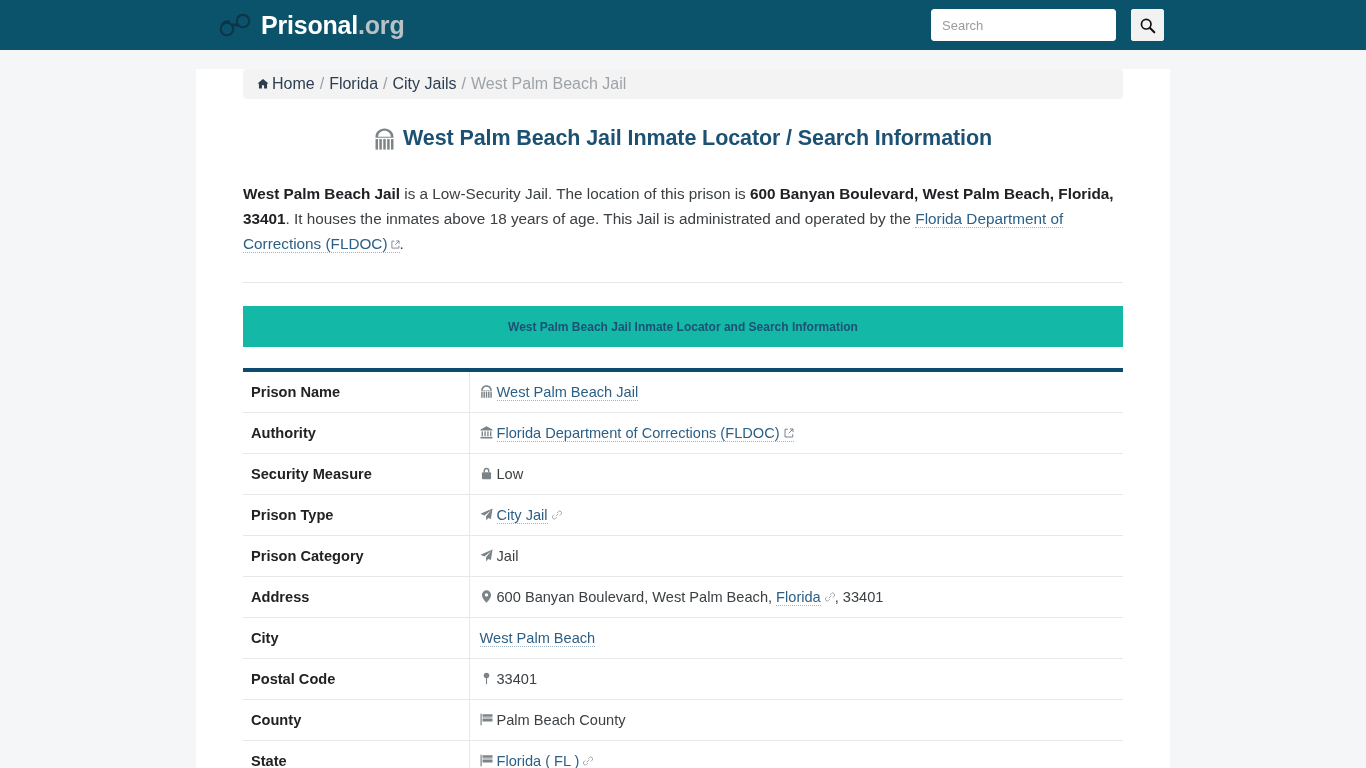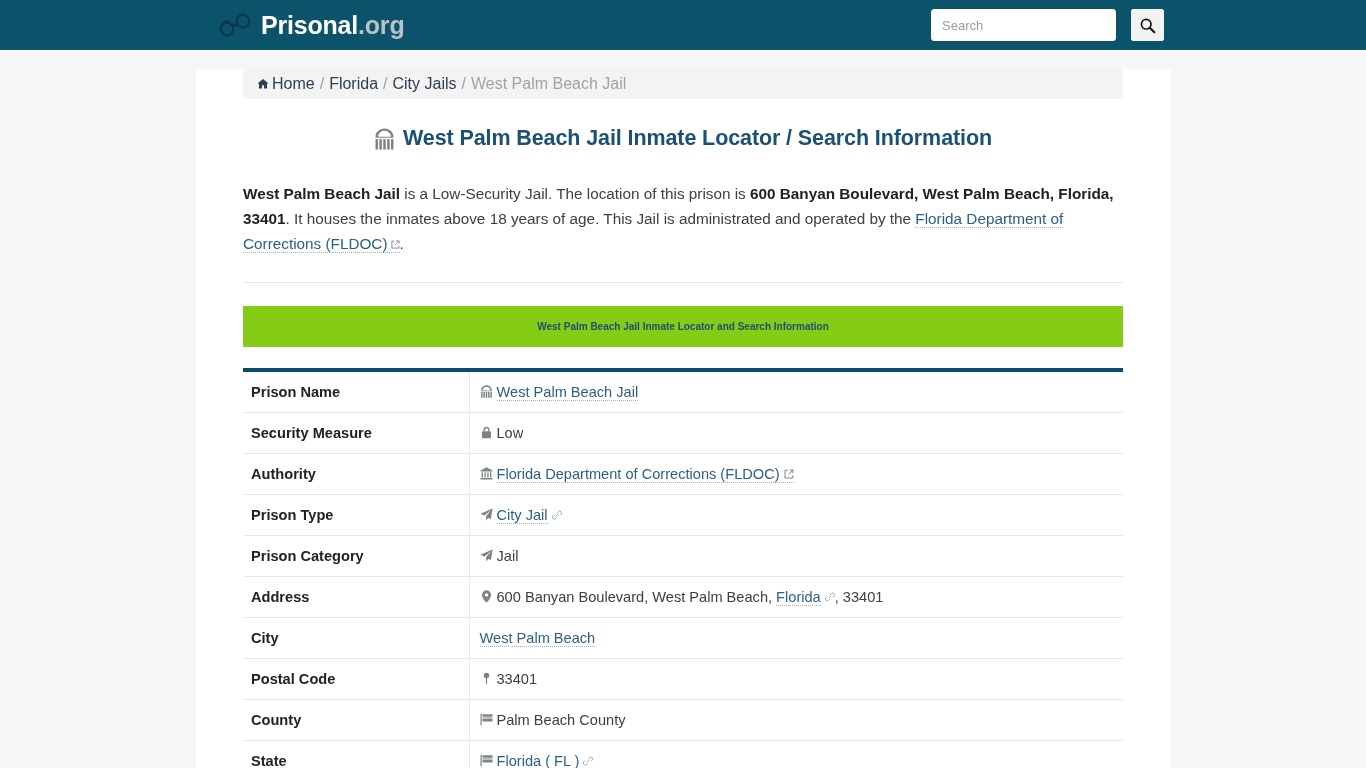--- a/index.html
+++ b/index.html
@@ -133,26 +133,26 @@
 
   hr.divider {
     border: none;
     border-top: 1px solid #e6e6e6;
     margin: 26px 0 0 0;
   }
 
   
   .section-head {
     margin-top: 23px;
-    background: #84cc16;
+    background: #14b8a6;
     height: 41px;
     display: flex;
     align-items: center;
     justify-content: center;
-    font-size: 10px;
+    font-size: 12px;
     font-weight: bold;
     color: #1c5173;
   }
 
   
   table.info {
     margin-top: 21px;
     width: 880px;
     border-collapse: collapse;
     table-layout: fixed;
@@ -259,47 +259,47 @@
                   <rect x="1.6" y="11.6" width="2.6" height="11"></rect>
                   <rect x="5.6" y="11.6" width="2.6" height="11"></rect>
                   <rect x="9.7" y="11.6" width="2.6" height="11"></rect>
                   <rect x="13.8" y="11.6" width="2.6" height="11"></rect>
                   <rect x="17.8" y="11.6" width="2.6" height="11"></rect>
                 </g>
               </svg><a class="dotted" href="#">West Palm Beach Jail</a>
           </td>
         </tr>
         <tr>
-          <td class="k">Security Measure</td>
-          <td class="v">
-            <svg class="cell-icon" viewBox="0 0 14 16">
-                <path fill="#7c8488" d="M3.4 6.6V4.6a3.6 3.6 0 017.2 0v2h-1.7v-2a1.9 1.9 0 00-3.8 0v2z"></path>
-                <rect x="1.4" y="6.6" width="11.2" height="8.4" rx="1.2" fill="#7c8488"></rect>
-              </svg><span>Low</span>
-          </td>
-        </tr>
-        <tr>
           <td class="k">Authority</td>
           <td class="v">
             <svg class="cell-icon" viewBox="0 0 16 16">
                 <g fill="#7c8488">
                   <path d="M8 0.4 0.6 4.2v1.3h14.8V4.2z"></path>
                   <rect x="2" y="6.6" width="1.7" height="6"></rect>
                   <rect x="5.4" y="6.6" width="1.7" height="6"></rect>
                   <rect x="8.9" y="6.6" width="1.7" height="6"></rect>
                   <rect x="12.3" y="6.6" width="1.7" height="6"></rect>
                   <rect x="0.6" y="13.4" width="14.8" height="2"></rect>
                 </g>
               </svg><a class="dotted" href="#"><span>Florida Department of Corrections (FLDOC)</span><svg class="link-icon" viewBox="0 0 12 12">
                   <path fill="none" stroke="#6c7a85" stroke-width="1.1" d="M4.5 1.5H1.2v9.3h9.3V7.4"></path>
                   <path fill="none" stroke="#6c7a85" stroke-width="1.1" d="M7 1.2h3.8V5M10.6 1.4 5.6 6.4"></path>
                 </svg></a>
           </td>
         </tr>
         <tr>
+          <td class="k">Security Measure</td>
+          <td class="v">
+            <svg class="cell-icon" viewBox="0 0 14 16">
+                <path fill="#7c8488" d="M3.4 6.6V4.6a3.6 3.6 0 017.2 0v2h-1.7v-2a1.9 1.9 0 00-3.8 0v2z"></path>
+                <rect x="1.4" y="6.6" width="11.2" height="8.4" rx="1.2" fill="#7c8488"></rect>
+              </svg><span>Low</span>
+          </td>
+        </tr>
+        <tr>
           <td class="k">Prison Type</td>
           <td class="v">
             <svg class="cell-icon" viewBox="0 0 16 16">
                 <path fill="#7c8488" d="M15.5 0.6 0.5 7.2l4.9 1.9 8.3-6.2-6.3 7.1 0.3 5.4 2.4-3.2 3.3 1.3z"></path>
               </svg><a class="dotted" href="#">City Jail</a><svg class="link-icon" viewBox="0 0 14 14">
                 <g fill="none" stroke="#9aa1a6" stroke-width="1.3" stroke-linecap="round">
                   <path d="M5.6 8.4 8.4 5.6"></path>
                   <path d="M7.6 3.6 9 2.2a2.6 2.6 0 113.7 3.7l-1.4 1.4"></path>
                   <path d="M6.4 10.4 5 11.8a2.6 2.6 0 11-3.7-3.7l1.4-1.4"></path>
                 </g>

